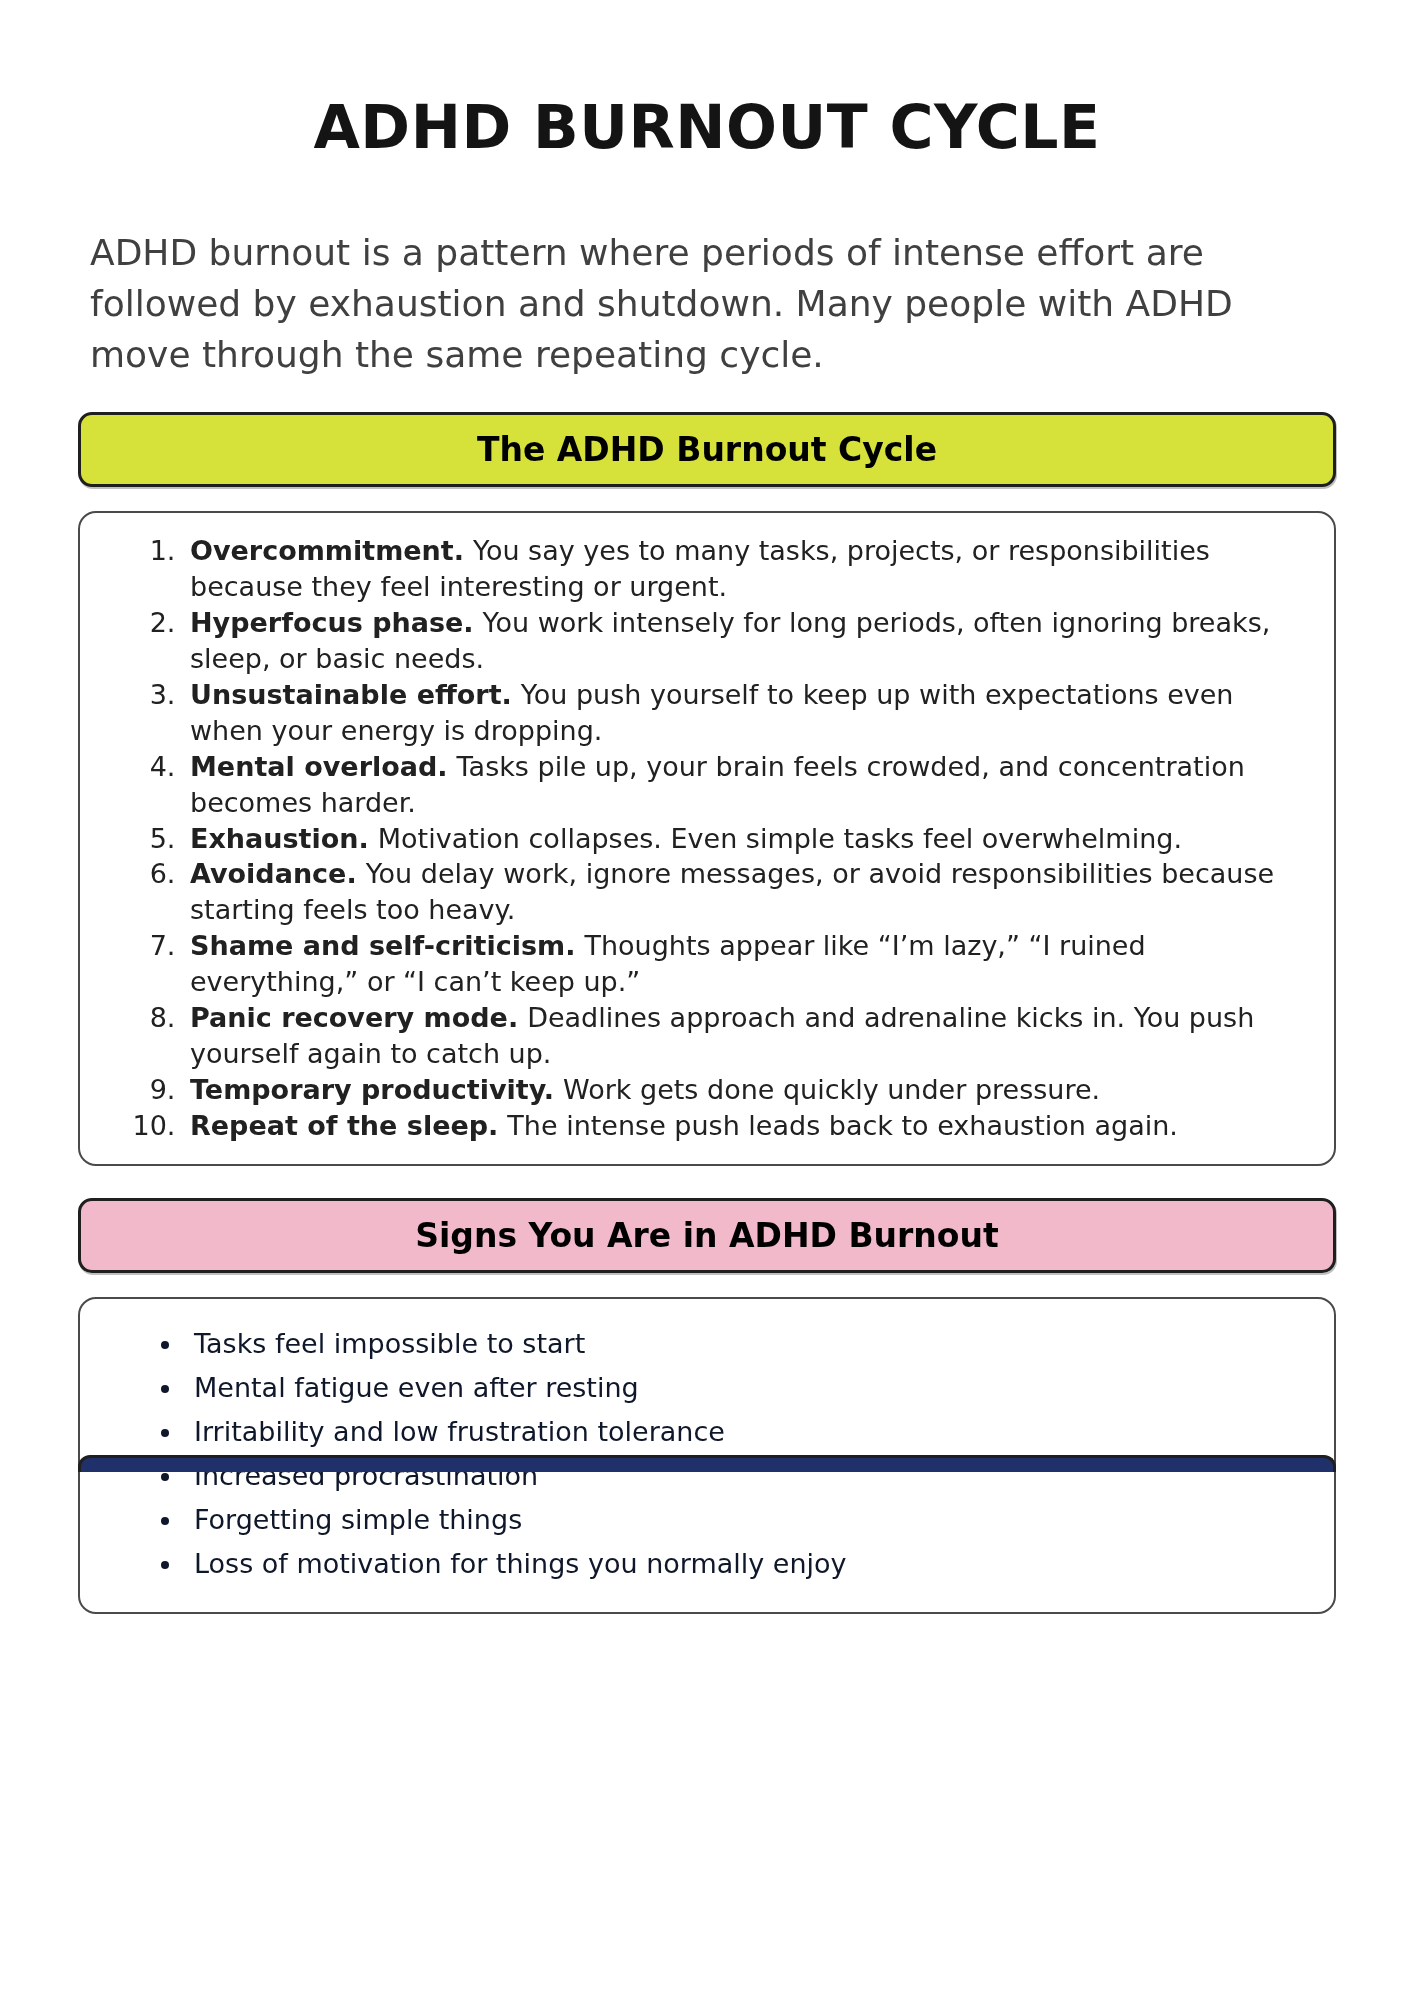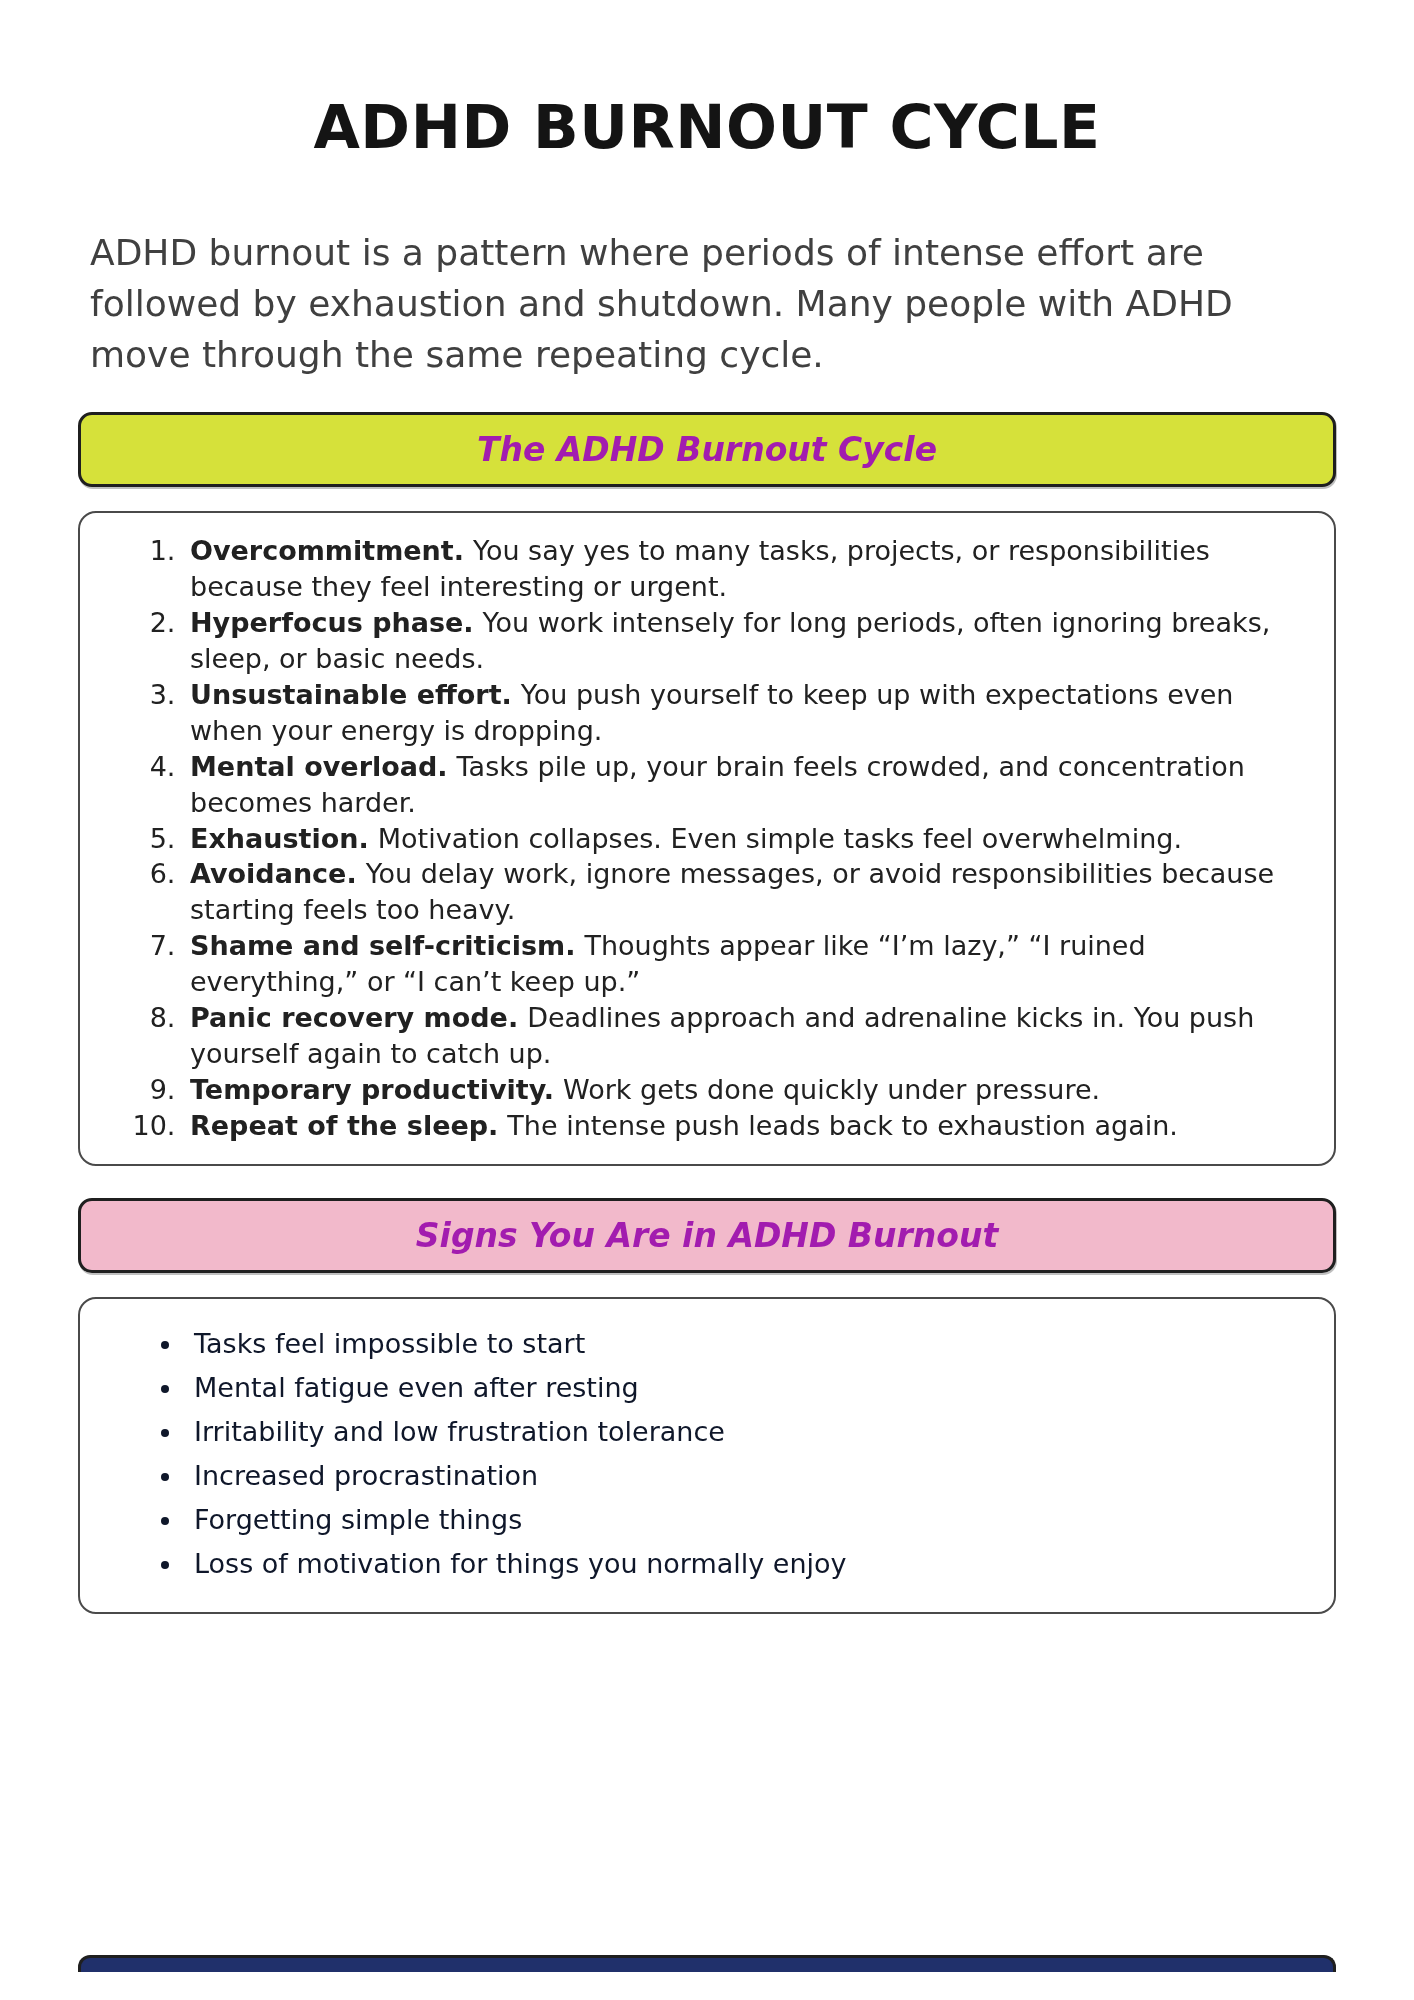--- a/index.html
+++ b/index.html
@@ -9,21 +9,21 @@
     height: 2000px;
     background: #ffffff;
     font-family: "DejaVu Sans", "Liberation Sans", sans-serif;
     color: #1c1c1c;
     overflow: hidden;
   }
 
   .page {
     position: relative;
     width: 1414px;
-    height: 1972px;
+    height: 1472px;
     padding: 0 78px;
   }
 
   
   .header { text-align: center; padding-top: 96px; }
 
   .title {
     font-size: 60px;
     font-weight: 800;
     letter-spacing: 0.5px;
@@ -56,22 +56,21 @@
     text-align: center;
     box-shadow: 1px 2px 0 rgba(0,0,0,0.25);
   }
 
   .banner-lime { background: #d6e13a; }
   .banner-pink { background: #f2b9cb; }
 
   .banner h2 {
     font-size: 33px;
     font-weight: 700;
-    color: #a21caf;
-    font-style: italic;
+    color: #000000;
   }
 
   
   .box {
     margin-top: 24px;
     background: #ffffff;
     border: 2.5px solid #4a4a4a;
     border-radius: 18px;
     padding: 20px 28px 20px 12px;
   }

